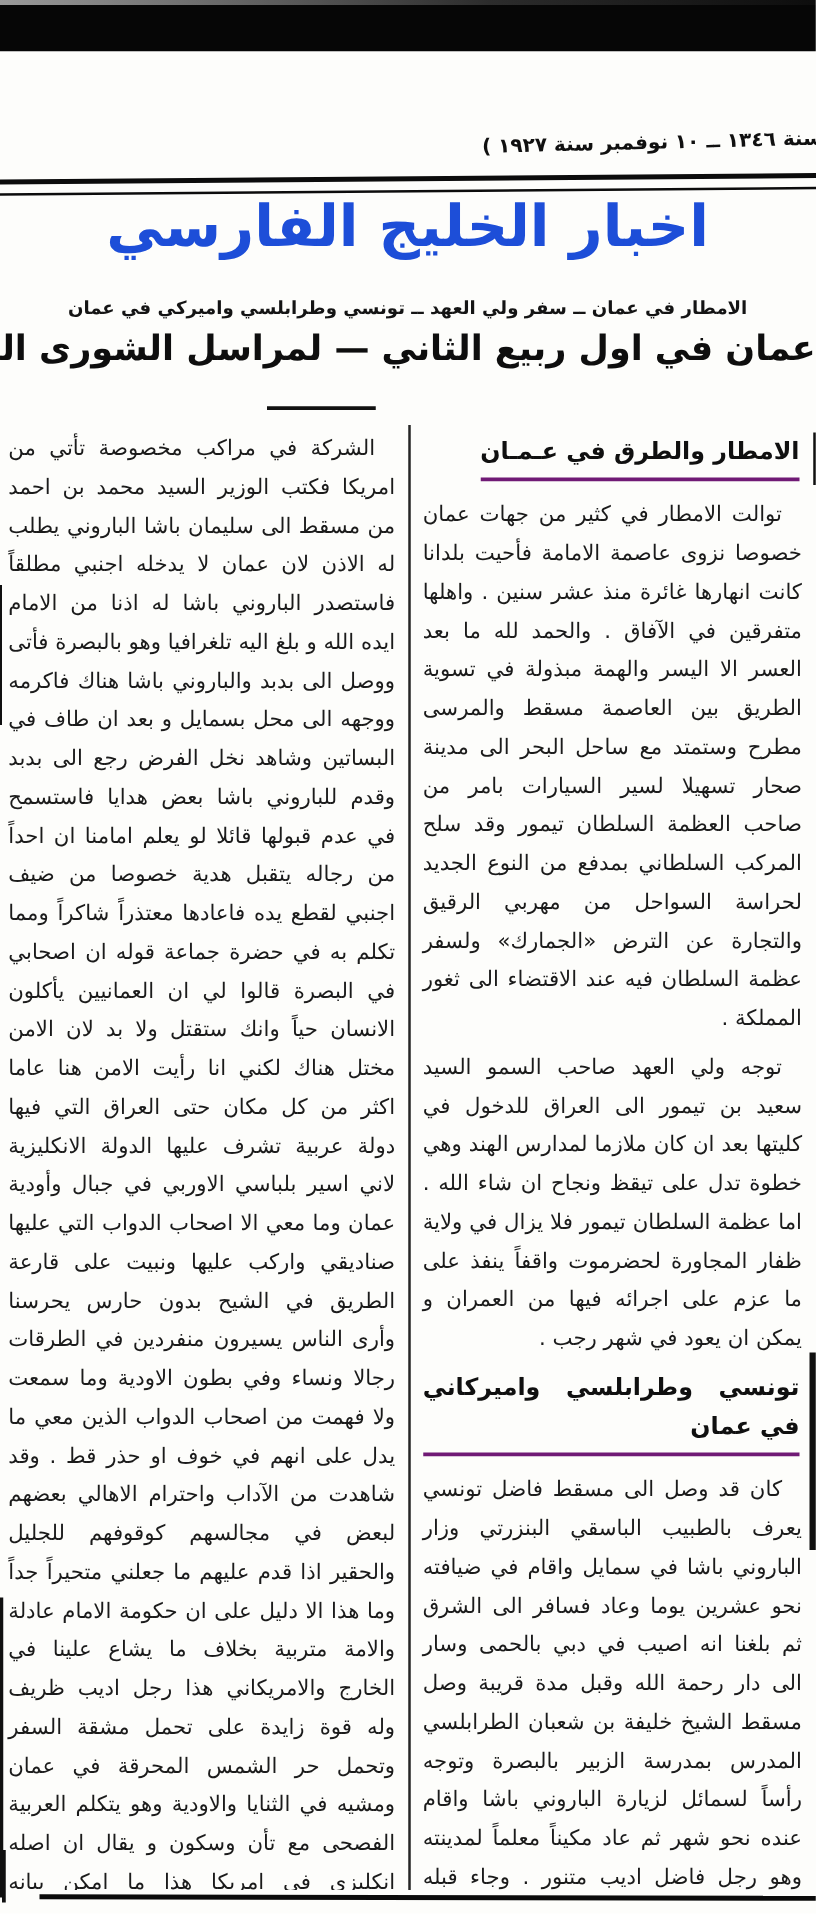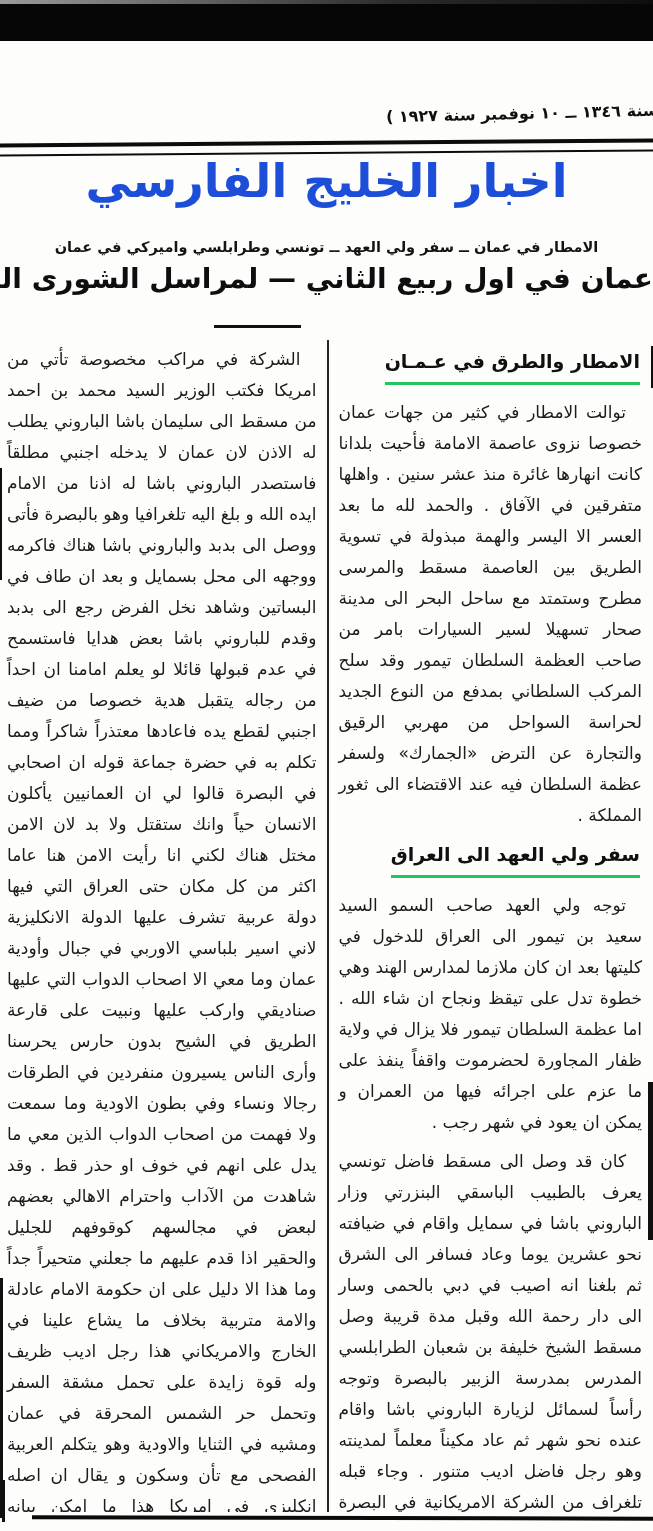--- a/index.html
+++ b/index.html
@@ -66,21 +66,21 @@
   }
   .col-right { padding:0 6px 0 10px; border-left:2px solid #262626; }
   .col-left  { padding:4px 10px 0 2px; }
   .section-heading {
     font-size:19px; font-weight:bold;
     margin:6px 2px 12px 0;
     color:#101010;
   }
   .section-heading .u {
     display:inline-block;
-    border-bottom:3px solid #22c55e;
+    border-bottom:3px solid #701a75;
     padding-bottom:5px;
   }
   .body-para { margin:0 0 8px 0; text-indent:16px; }
   .bottom-rule {
     position:absolute; top:1516px; left:32px; right:0; height:4px;
     background:#0b0b0b;
     transform:rotate(0.12deg);
   }
   .artifact { position:absolute; background:#101010; }
   .a-right-edge   { right:0;  top:1082px; width:5px; height:158px; }
@@ -113,27 +113,27 @@
     <div class="col col-right">
 
       <div class="section">
         <h3 class="section-heading">
           <span class="u">الامطار والطرق في عـمـان</span>
         </h3>
         <p class="body-para">توالت الامطار في كثير من جهات عمان خصوصا نزوى عاصمة الامامة فأحيت بلدانا كانت انهارها غائرة منذ عشر سنين . واهلها متفرقين في الآفاق . والحمد لله ما بعد العسر الا اليسر والهمة مبذولة في تسوية الطريق بين العاصمة مسقط والمرسى مطرح وستمتد مع ساحل البحر الى مدينة صحار تسهيلا لسير السيارات بامر من صاحب العظمة السلطان تيمور وقد سلح المركب السلطاني بمدفع من النوع الجديد لحراسة السواحل من مهربي الرقيق والتجارة عن الترض «الجمارك» ولسفر عظمة السلطان فيه عند الاقتضاء الى ثغور المملكة .</p>
       </div>
 
       <div class="section">
-        <h3 class="section-heading">
-          <span class="u">سفر ولي العهد الى العراق</span>
-        </h3>
         <p class="body-para">توجه ولي العهد صاحب السمو السيد سعيد بن تيمور الى العراق للدخول في كليتها بعد ان كان ملازما لمدارس الهند وهي خطوة تدل على تيقظ ونجاح ان شاء الله . اما عظمة السلطان تيمور فلا يزال في ولاية ظفار المجاورة لحضرموت واقفاً ينفذ على ما عزم على اجرائه فيها من العمران و يمكن ان يعود في شهر رجب .</p>
       </div>
 
       <div class="section">
+        <h3 class="section-heading">
+          <span class="u">تونسي وطرابلسي واميركاني في عمان</span>
+        </h3>
         <p class="body-para">كان قد وصل الى مسقط فاضل تونسي يعرف بالطبيب الباسقي البنزرتي وزار الباروني باشا في سمايل واقام في ضيافته نحو عشرين يوما وعاد فسافر الى الشرق ثم بلغنا انه اصيب في دبي بالحمى وسار الى دار رحمة الله وقبل مدة قريبة وصل مسقط الشيخ خليفة بن شعبان الطرابلسي المدرس بمدرسة الزبير بالبصرة وتوجه رأساً لسمائل لزيارة الباروني باشا واقام عنده نحو شهر ثم عاد مكيناً معلماً لمدينته وهو رجل فاضل اديب متنور . وجاء قبله تلغراف من الشركة الامريكانية في البصرة تطلب الاذن لاحد رجالها في زيارة سمايل المشهورة بنخيل الفرض المحبوب في امريكا الذي توسقه هذه</p>
       </div>
 
     </div>
 
     <div class="col col-left">
       <p class="body-para">الشركة في مراكب مخصوصة تأتي من امريكا فكتب الوزير السيد محمد بن احمد من مسقط الى سليمان باشا الباروني يطلب له الاذن لان عمان لا يدخله اجنبي مطلقاً فاستصدر الباروني باشا له اذنا من الامام ايده الله و بلغ اليه تلغرافيا وهو بالبصرة فأتى ووصل الى بدبد والباروني باشا هناك فاكرمه ووجهه الى محل بسمايل و بعد ان طاف في البساتين وشاهد نخل الفرض رجع الى بدبد وقدم للباروني باشا بعض هدايا فاستسمح في عدم قبولها قائلا لو يعلم امامنا ان احداً من رجاله يتقبل هدية خصوصا من ضيف اجنبي لقطع يده فاعادها معتذراً شاكراً ومما تكلم به في حضرة جماعة قوله ان اصحابي في البصرة قالوا لي ان العمانيين يأكلون الانسان حياً وانك ستقتل ولا بد لان الامن مختل هناك لكني انا رأيت الامن هنا عاما اكثر من كل مكان حتى العراق التي فيها دولة عربية تشرف عليها الدولة الانكليزية لاني اسير بلباسي الاوربي في جبال وأودية عمان وما معي الا اصحاب الدواب التي عليها صناديقي واركب عليها ونبيت على قارعة الطريق في الشيح بدون حارس يحرسنا وأرى الناس يسيرون منفردين في الطرقات رجالا ونساء وفي بطون الاودية وما سمعت ولا فهمت من اصحاب الدواب الذين معي ما يدل على انهم في خوف او حذر قط . وقد شاهدت من الآداب واحترام الاهالي بعضهم لبعض في مجالسهم كوقوفهم للجليل والحقير اذا قدم عليهم ما جعلني متحيراً جداً وما هذا الا دليل على ان حكومة الامام عادلة والامة متربية بخلاف ما يشاع علينا في الخارج والامريكاني هذا رجل اديب ظريف وله قوة زايدة على تحمل مشقة السفر وتحمل حر الشمس المحرقة في عمان ومشيه في الثنايا والاودية وهو يتكلم العربية الفصحى مع تأن وسكون و يقال ان اصله انكليزي في امريكا هذا ما امكن بيانه مختصراً من اخبار عمان</p>
     </div>
 
   </div>

